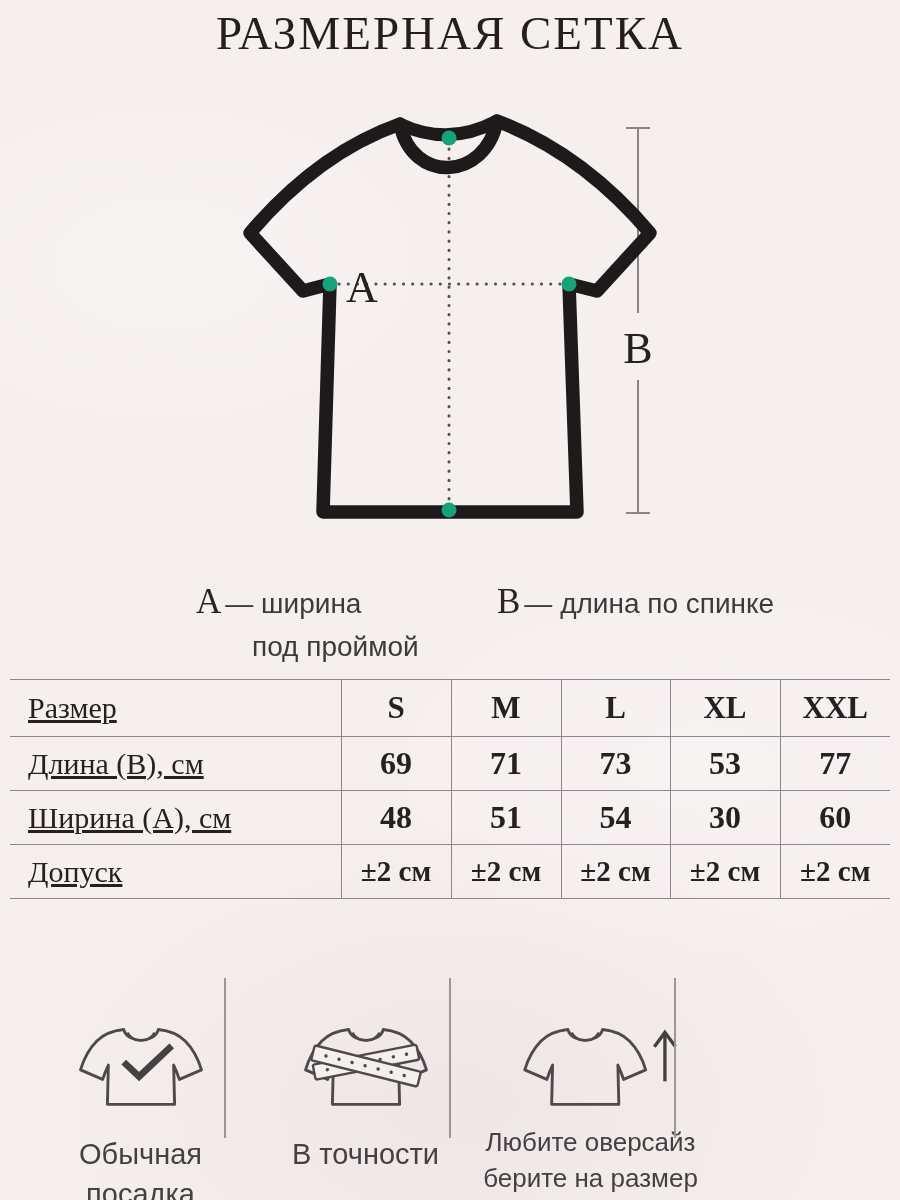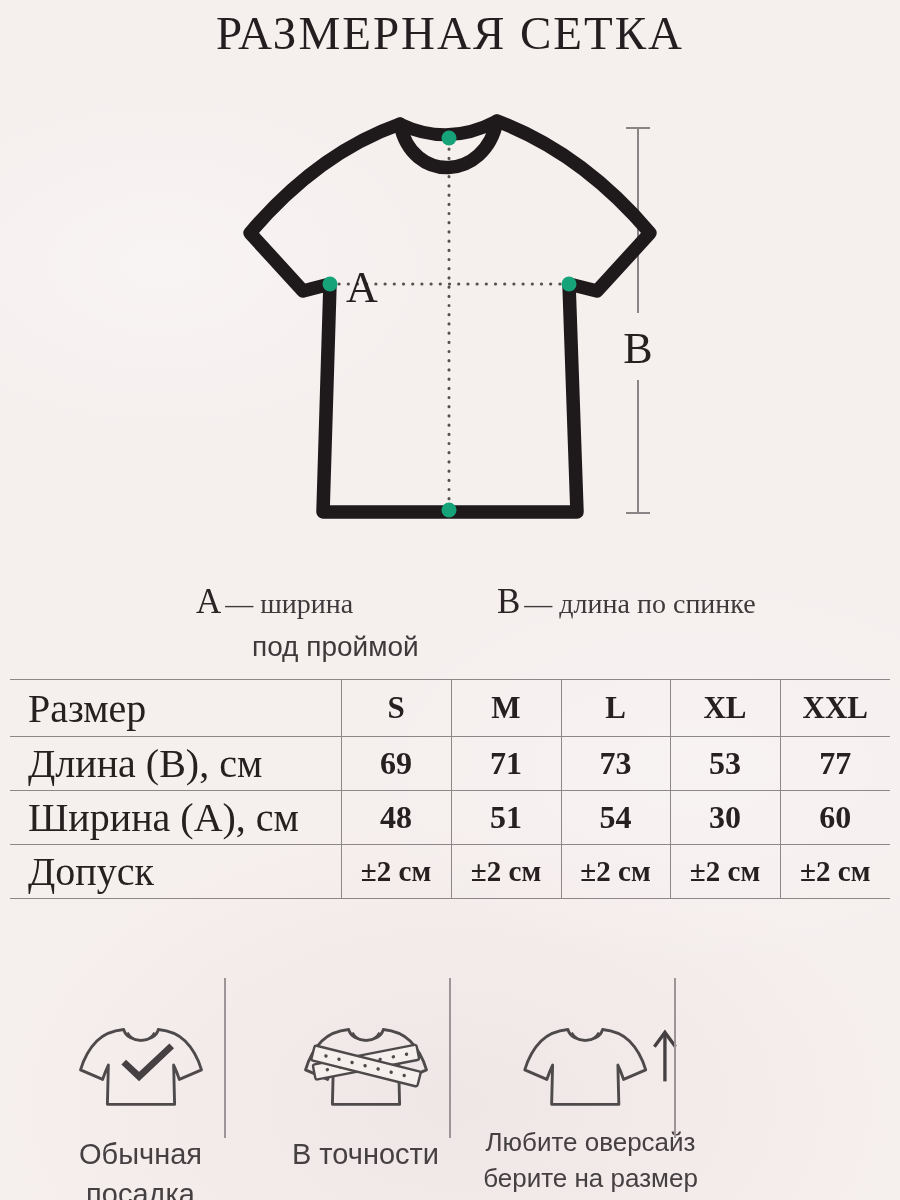--- a/index.html
+++ b/index.html
@@ -19,32 +19,32 @@
     color:#241e20;
   }
   
   .diagram { position:absolute; left:215px; top:95px; width:470px; height:450px; }
   .diagram svg { display:block; width:470px; height:450px; }
   .diagram text { font-family:"Liberation Serif", serif; fill:#262021; }
   
   .legend-a { position:absolute; left:196px; top:582px; line-height:39px; }
   .legend-b { position:absolute; left:497px; top:582px; line-height:39px; }
   .legend-letter { font-family:"Liberation Serif", serif; font-size:35px; color:#2a2426; }
-  .legend-text { font-family:Liberation Serif, serif; font-size:28px; color:#3e3a3b; }
+  .legend-text { font-family:Liberation Sans, sans-serif; font-size:28px; color:#3e3a3b; }
   .legend-line2 { margin-left:56px; font-family:"Liberation Sans", sans-serif; font-size:28px; color:#3e3a3b; }
   
   table.size-table {
     position:absolute; left:10px; top:679px; width:880px;
     border-collapse:collapse; table-layout:fixed;
     border-top:1.5px solid #8d8789; border-bottom:1.5px solid #8d8789;
   }
   table.size-table tr + tr { border-top:1.5px solid #8d8789; }
   table.size-table tr { height:54px; }
   table.size-table tr.head { height:57px; }
-  td.lbl { padding-left:18px; font-size:40px; }
+  td.lbl { padding-left:18px; font-size:30px;text-decoration:underline; }
   td.val { text-align:center; border-left:1.5px solid #8d8789; font-size:32px; font-weight:600; }
   tr.head td.val { font-size:31px; }
   tr.tol td.val { font-size:29px; }
   
   .fit-guide { position:absolute; left:0; top:1006px; width:824px; height:238px; display:flex;padding-left:28px; }
   .fit-section { width:225px; display:flex; flex-direction:column; align-items:center; }
   .icon-wrap { height:100px; display:flex; align-items:flex-end; justify-content:center; margin-top:8px; }
   .fit-icon { display:block; }
   .caption { text-align:center; font-family:"Liberation Sans", sans-serif; color:#454042; white-space:nowrap; }
   .caption.c2 { margin-top:20px; font-size:29px; line-height:40px; }

